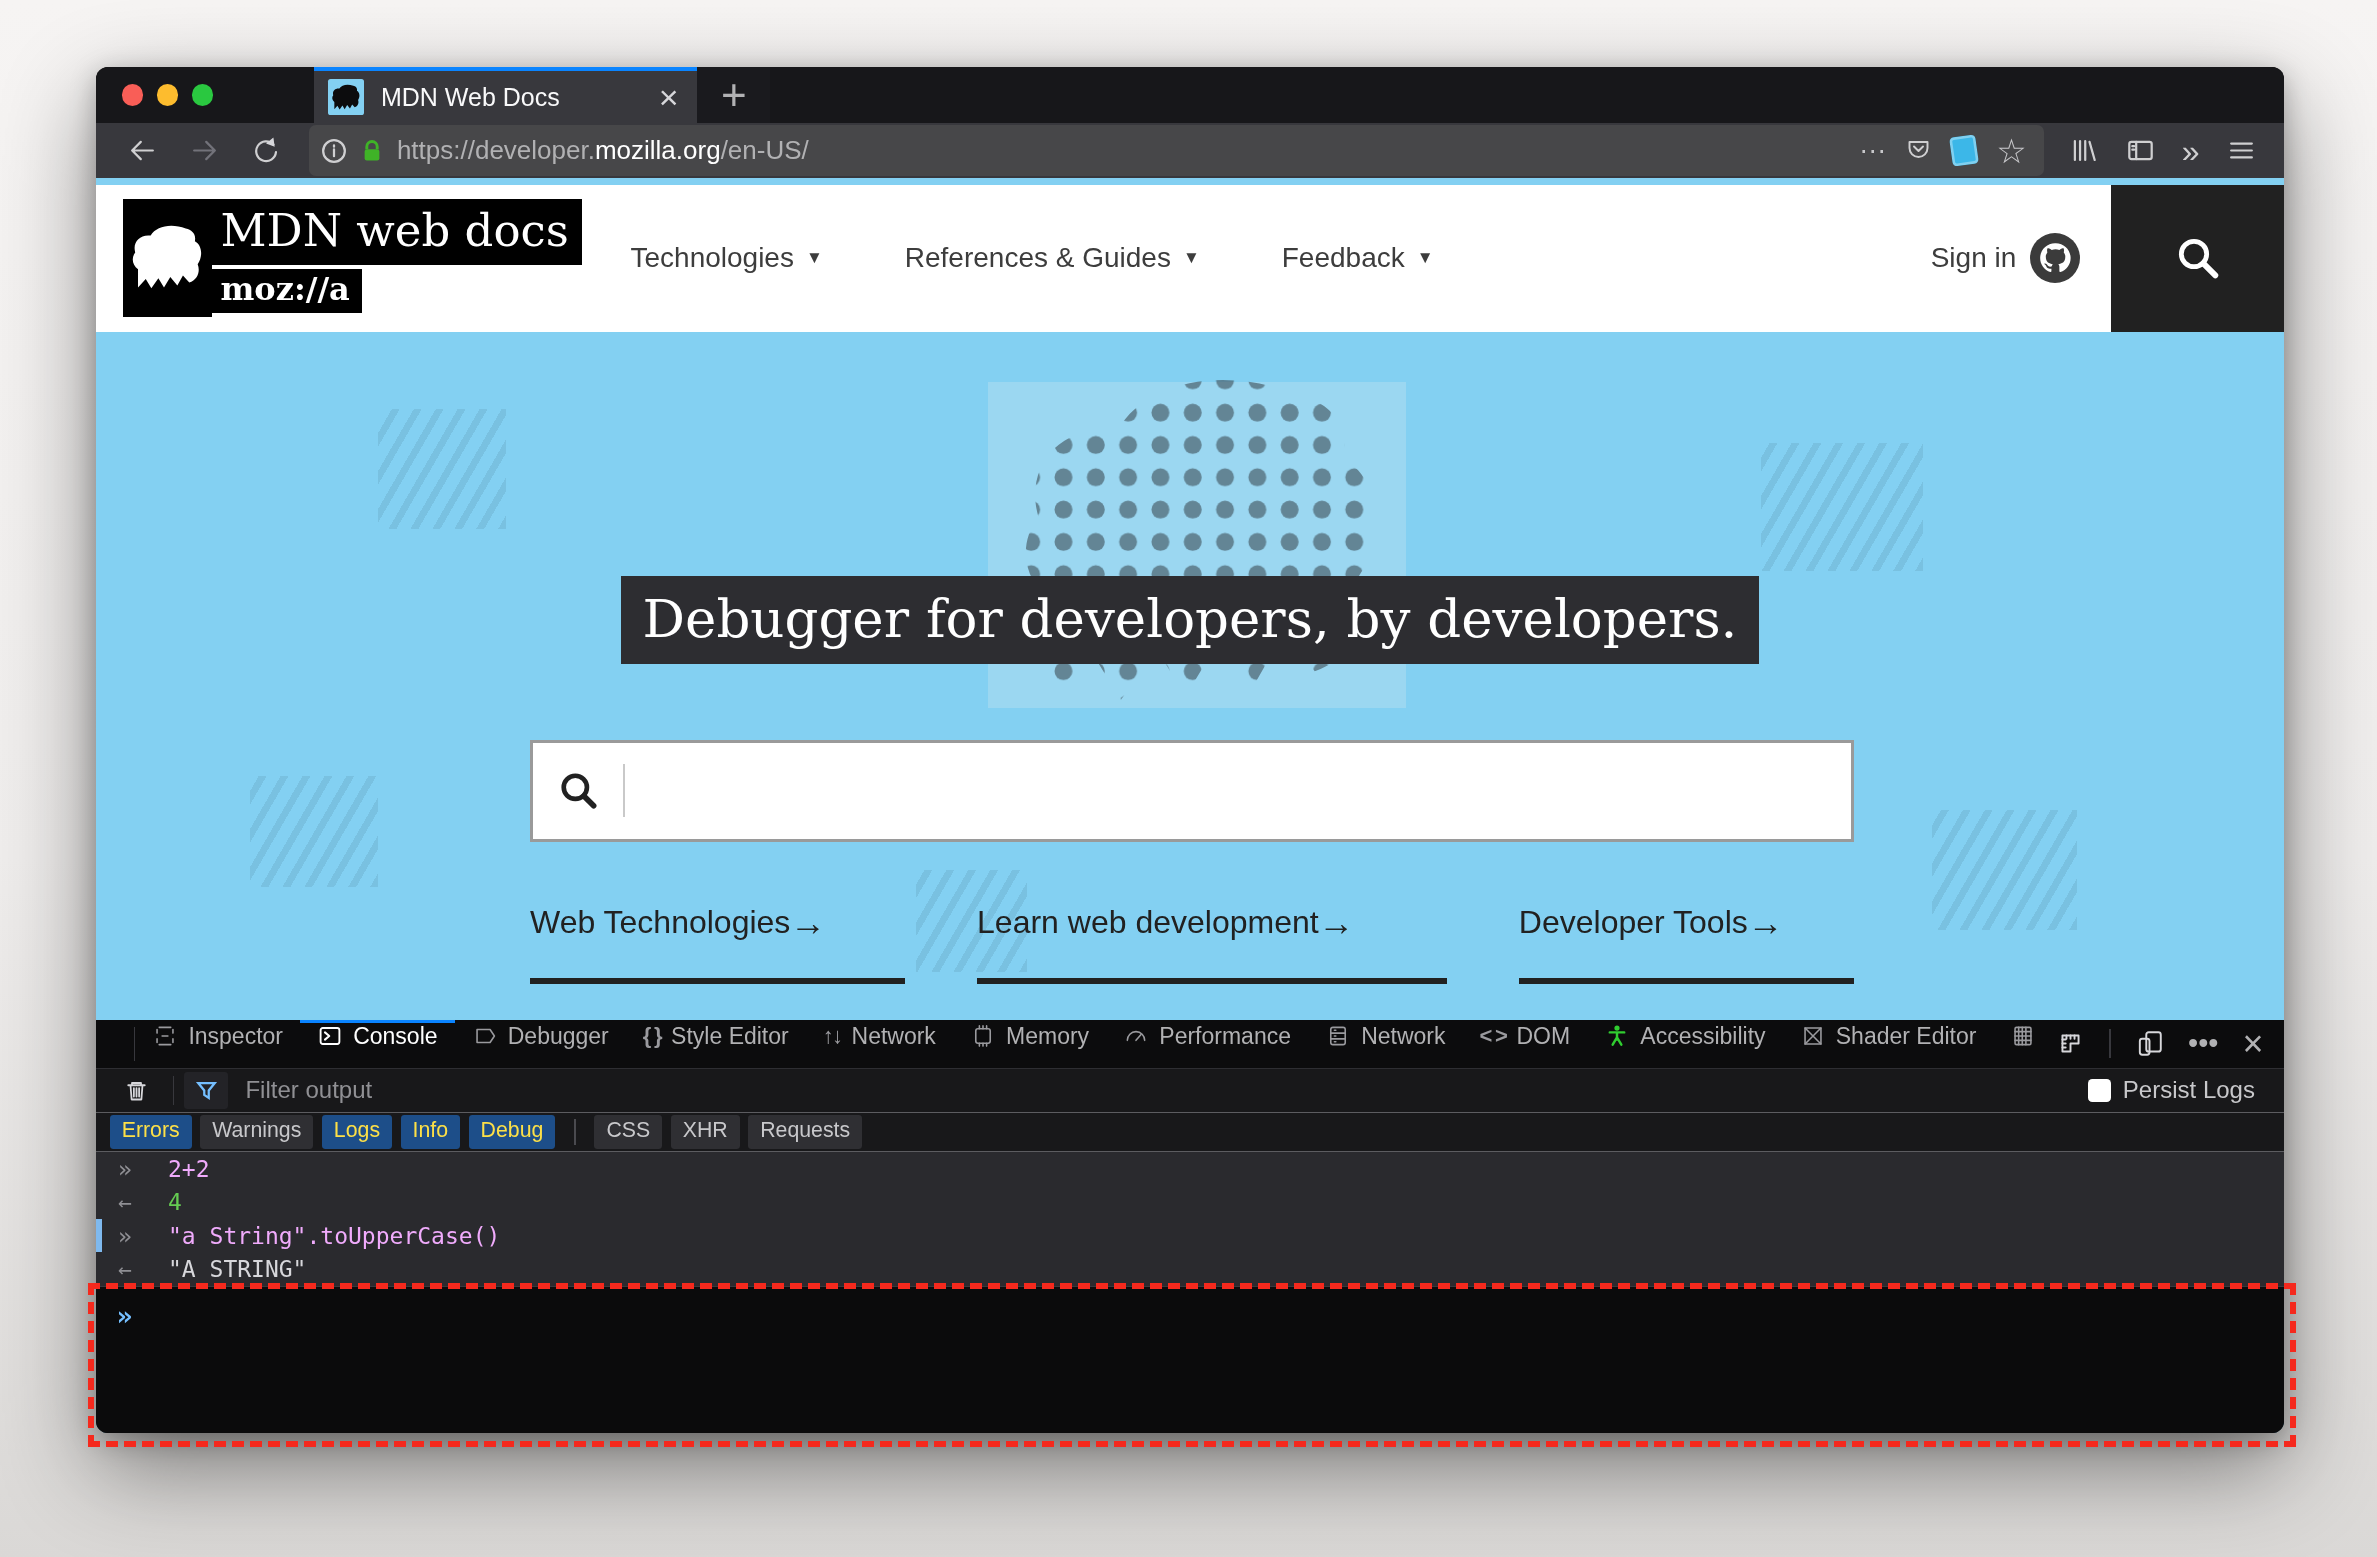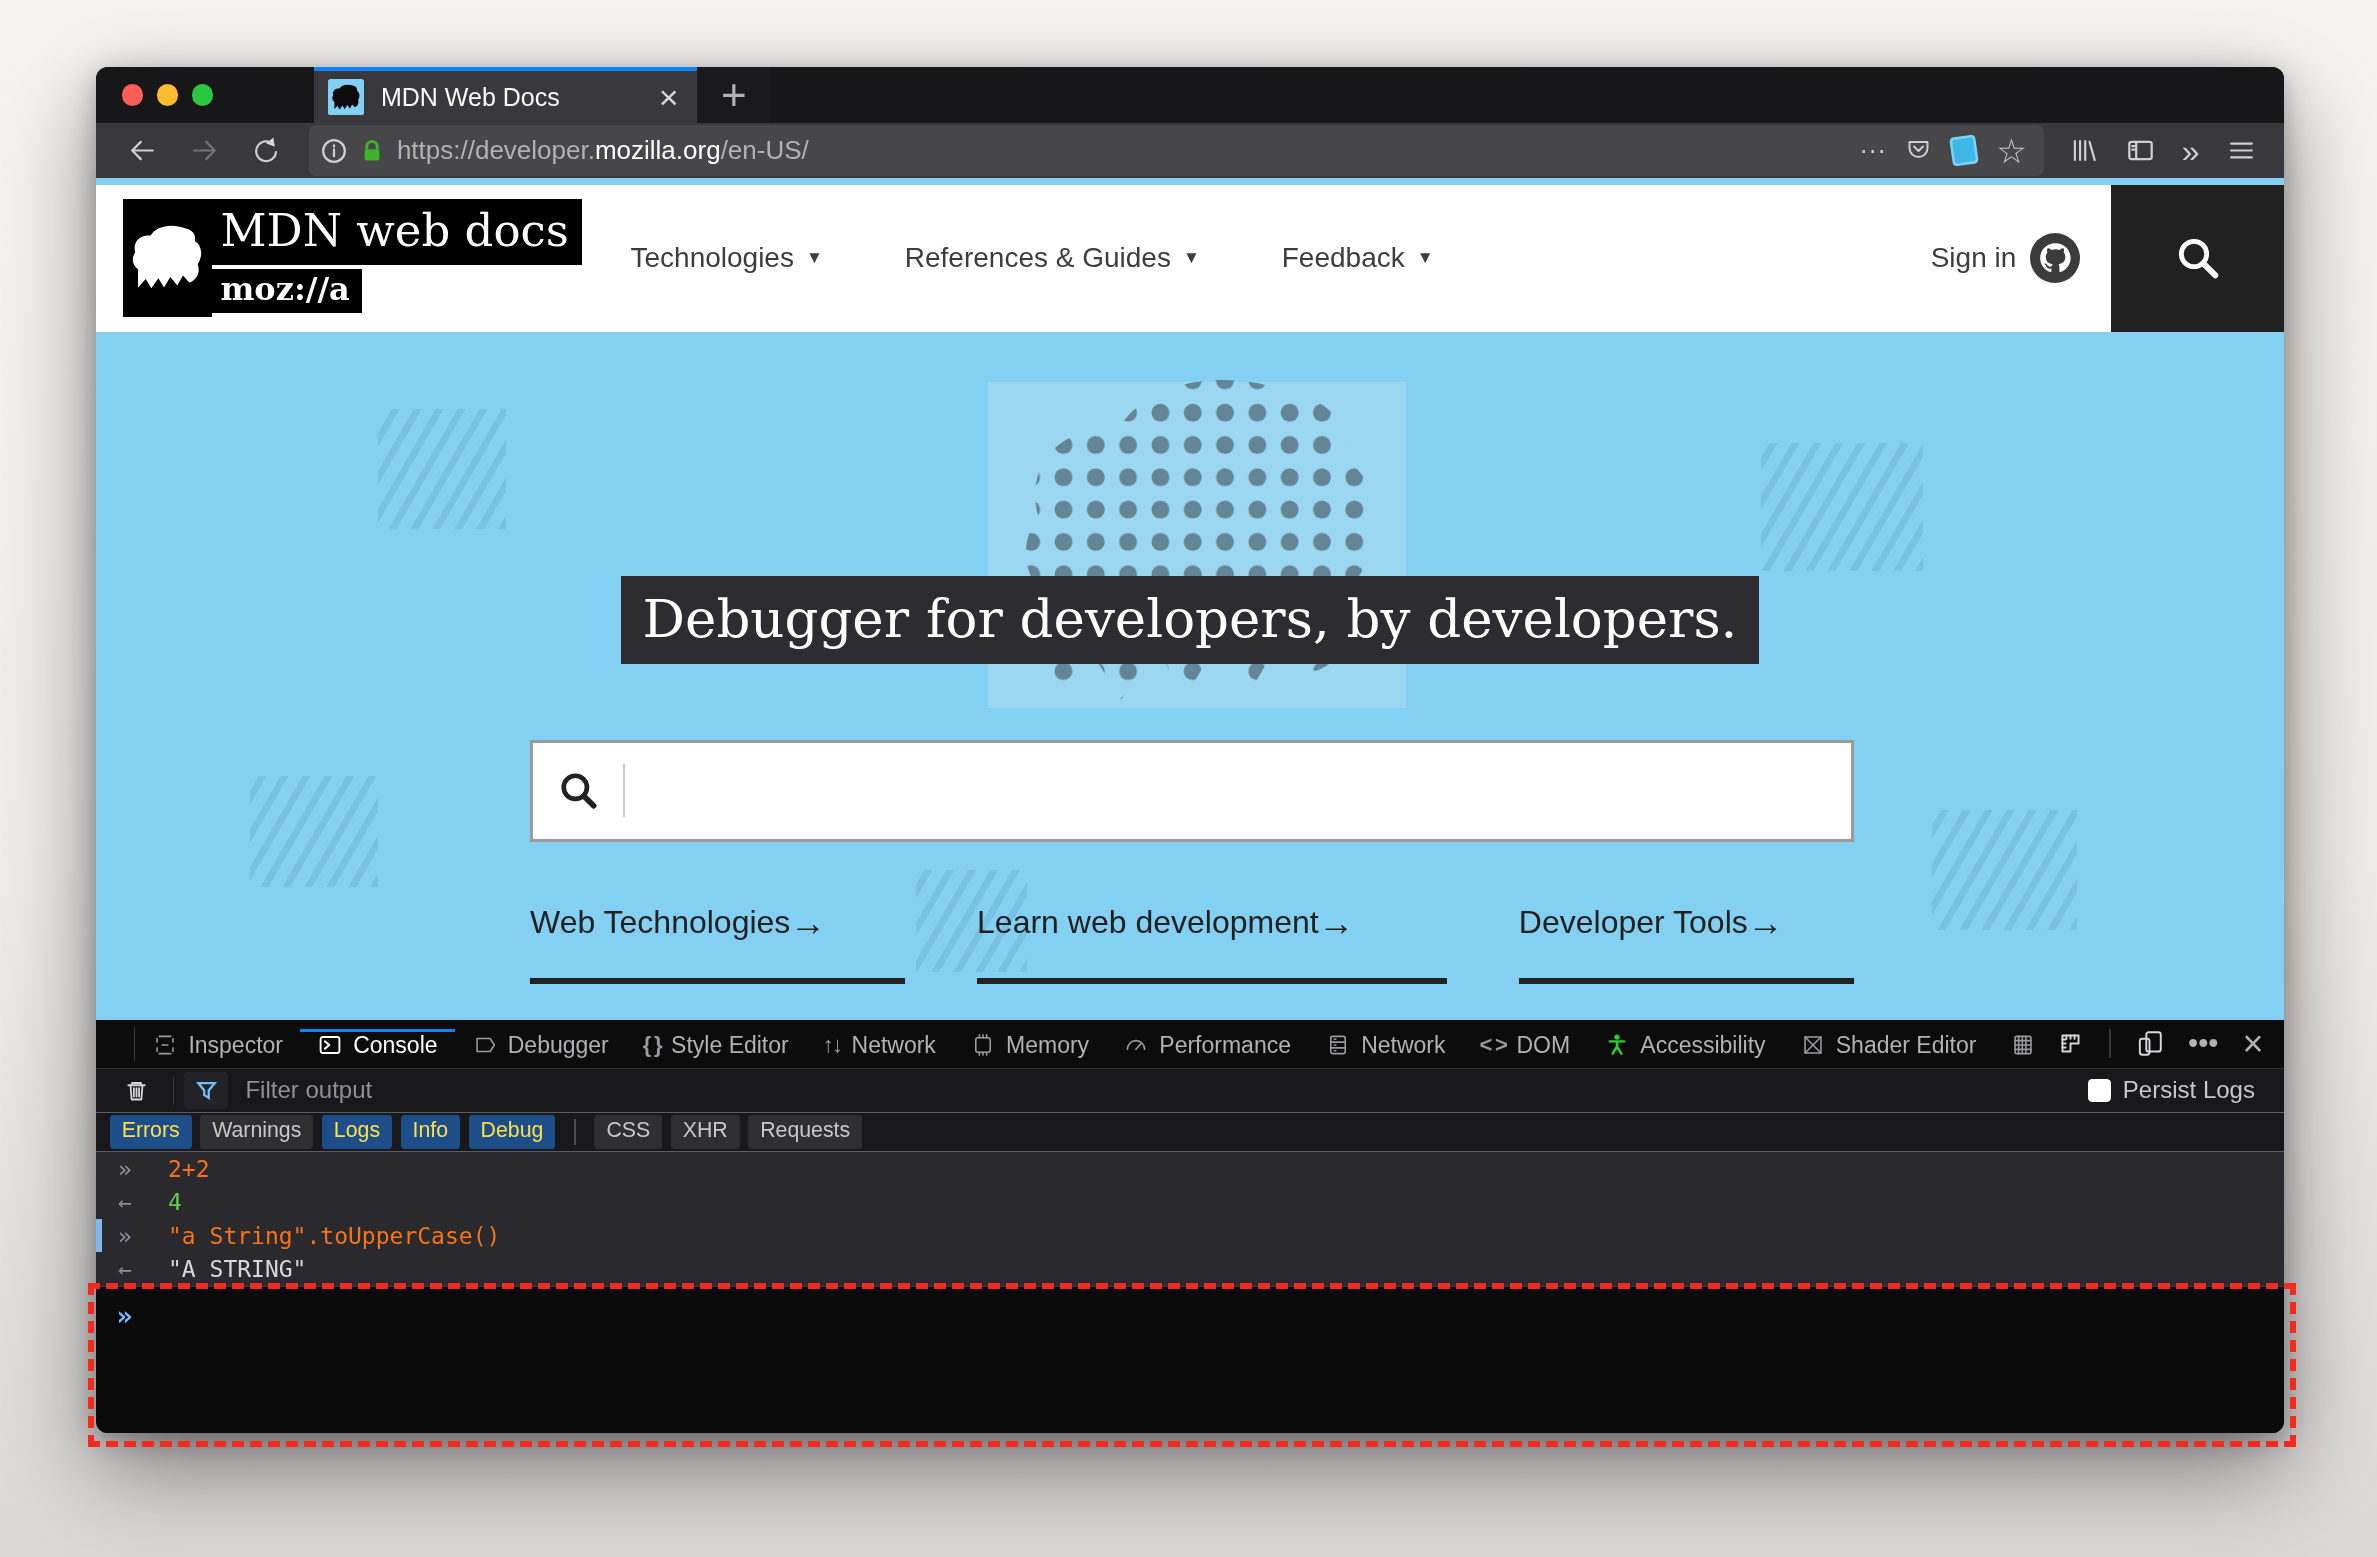--- a/index.html
+++ b/index.html
@@ -87,21 +87,21 @@
   .hlink { display:flex; flex-direction:column; }
   .hlink.w1{ width:376px; } .hlink.w2{ width:471px; } .hlink.w3{ width:336px; }
   .hlink-row { display:flex; align-items:center; font-size:32px; color:#212121; }
   .hlink-arrow { font-size:36px; font-weight:bold; color:#212121; }
   .hlink-bar { height:6px; background:#212121; margin-top:34px; }
   
   .devtools { flex:1; display:flex; flex-direction:column; background:#0c0c0d; color:#b1b1b3; }
   .dt-toolbar { height:48px; display:flex; align-items:stretch; font-size:23px; flex:0 0 auto; background:#0c0c0d; }
   .dt-pick { display:flex; align-items:center; padding:0 17px 0 20.5px; }
   .dt-vdiv { width:1.7px; background:#38383d; margin:6.8px 0; }
-  .dt-tabs { display:flex; align-items:center; flex:1; overflow:hidden; }
+  .dt-tabs { display:flex; align-items:flex-start; flex:1; overflow:hidden; }
   .dt-tab { display:flex; align-items:center; gap:10.2px; padding:0 17px; border-top:3.4px solid transparent; white-space:nowrap; }
   .dt-tab.active { color:#ffffff; border-top-color:#0a84ff; background:#0c0c0d; }
   .dt-tab svg { width:26px; height:26px; flex:0 0 auto; }
   .dt-tab .tglyph { font-size:22px; font-weight:bold; color:#9a9a9e; letter-spacing:-1.7px; }
   .dt-right { display:flex; align-items:center; gap:24px; padding:0 20.5px; }
   .dt-right svg { width:29px; height:29px; display:block; }
   .dt-right .glyph { font-size:29px; color:#b1b1b3; line-height:1; }
   .dt-filterrow { height:44px; background:#18181a; border-top:1.7px solid #2e2e32; display:flex; align-items:center; padding:0 15.4px; flex:0 0 auto; }
   .dt-filterrow svg { width:27px; height:27px; display:block; }
   .trash { padding:0 12px; }
@@ -111,21 +111,21 @@
   .filter-input::placeholder { color:#909094; }
   .persist { display:flex; align-items:center; gap:12px; font-size:24px; color:#c8c8cb; margin-left:auto; padding-right:13.7px; }
   .checkbox { width:23px; height:23px; background:#ffffff; border-radius:4.3px; }
   .dt-btnrow { height:39px; background:#18181a; border-top:1.7px solid #5c5c60; display:flex; align-items:center; padding:0 13.7px; gap:8.5px; flex:0 0 auto; }
   .fbtn { font-size:21.3px; padding:3.4px 12px 5.1px; border-radius:3.4px; background:#2f2f33; color:#c8c8cb; }
   .fbtn.active { background:#1d4e89; color:#fde047; }
   .fb-vdiv { width:1.7px; height:26px; background:#4a4a4f; margin:0 10.2px; }
   .dt-output { flex:0 0 auto; height:135px; background:#2a2a2e; border-top:1.7px solid #5c5c60; font-family:"DejaVu Sans Mono", monospace; font-size:23px; display:flex; flex-direction:column; }
   .crow { flex:1; display:flex; align-items:center; position:relative; padding-left:22px; }
   .crow .gut { width:50px; color:#8f8f94; font-size:23px; }
-  .crow .ctext { color:#f97316; }
+  .crow .ctext { color:#f0abfc; }
   .crow.result .ctext { color:#d7d7db; }
   .crow.green .ctext { color:#65cc52; }
   .crow .marker { position:absolute; left:0; top:0; bottom:0; width:6px; background:#7fb9ee; }
   .dt-input { flex:1; background:#0b0b0c; border-top:1.7px solid #3a3a3e; position:relative; }
   .dt-prompt { position:absolute; left:20.5px; top:13.7px; color:#75bfff; font-size:26.5px; font-weight:bold; font-family:"DejaVu Sans Mono",monospace; }
   
   .red-rect { position:absolute; left:88px; top:1283px; width:2208px; height:164px; border:6px dashed #f5291d; z-index:50; }
   
   svg .st { fill:none; stroke:#cfcfd1; stroke-width:2.6; stroke-linecap:round; stroke-linejoin:round; }
   svg .st-dim { fill:none; stroke:#72727a; stroke-width:2.6; stroke-linecap:round; stroke-linejoin:round; }

